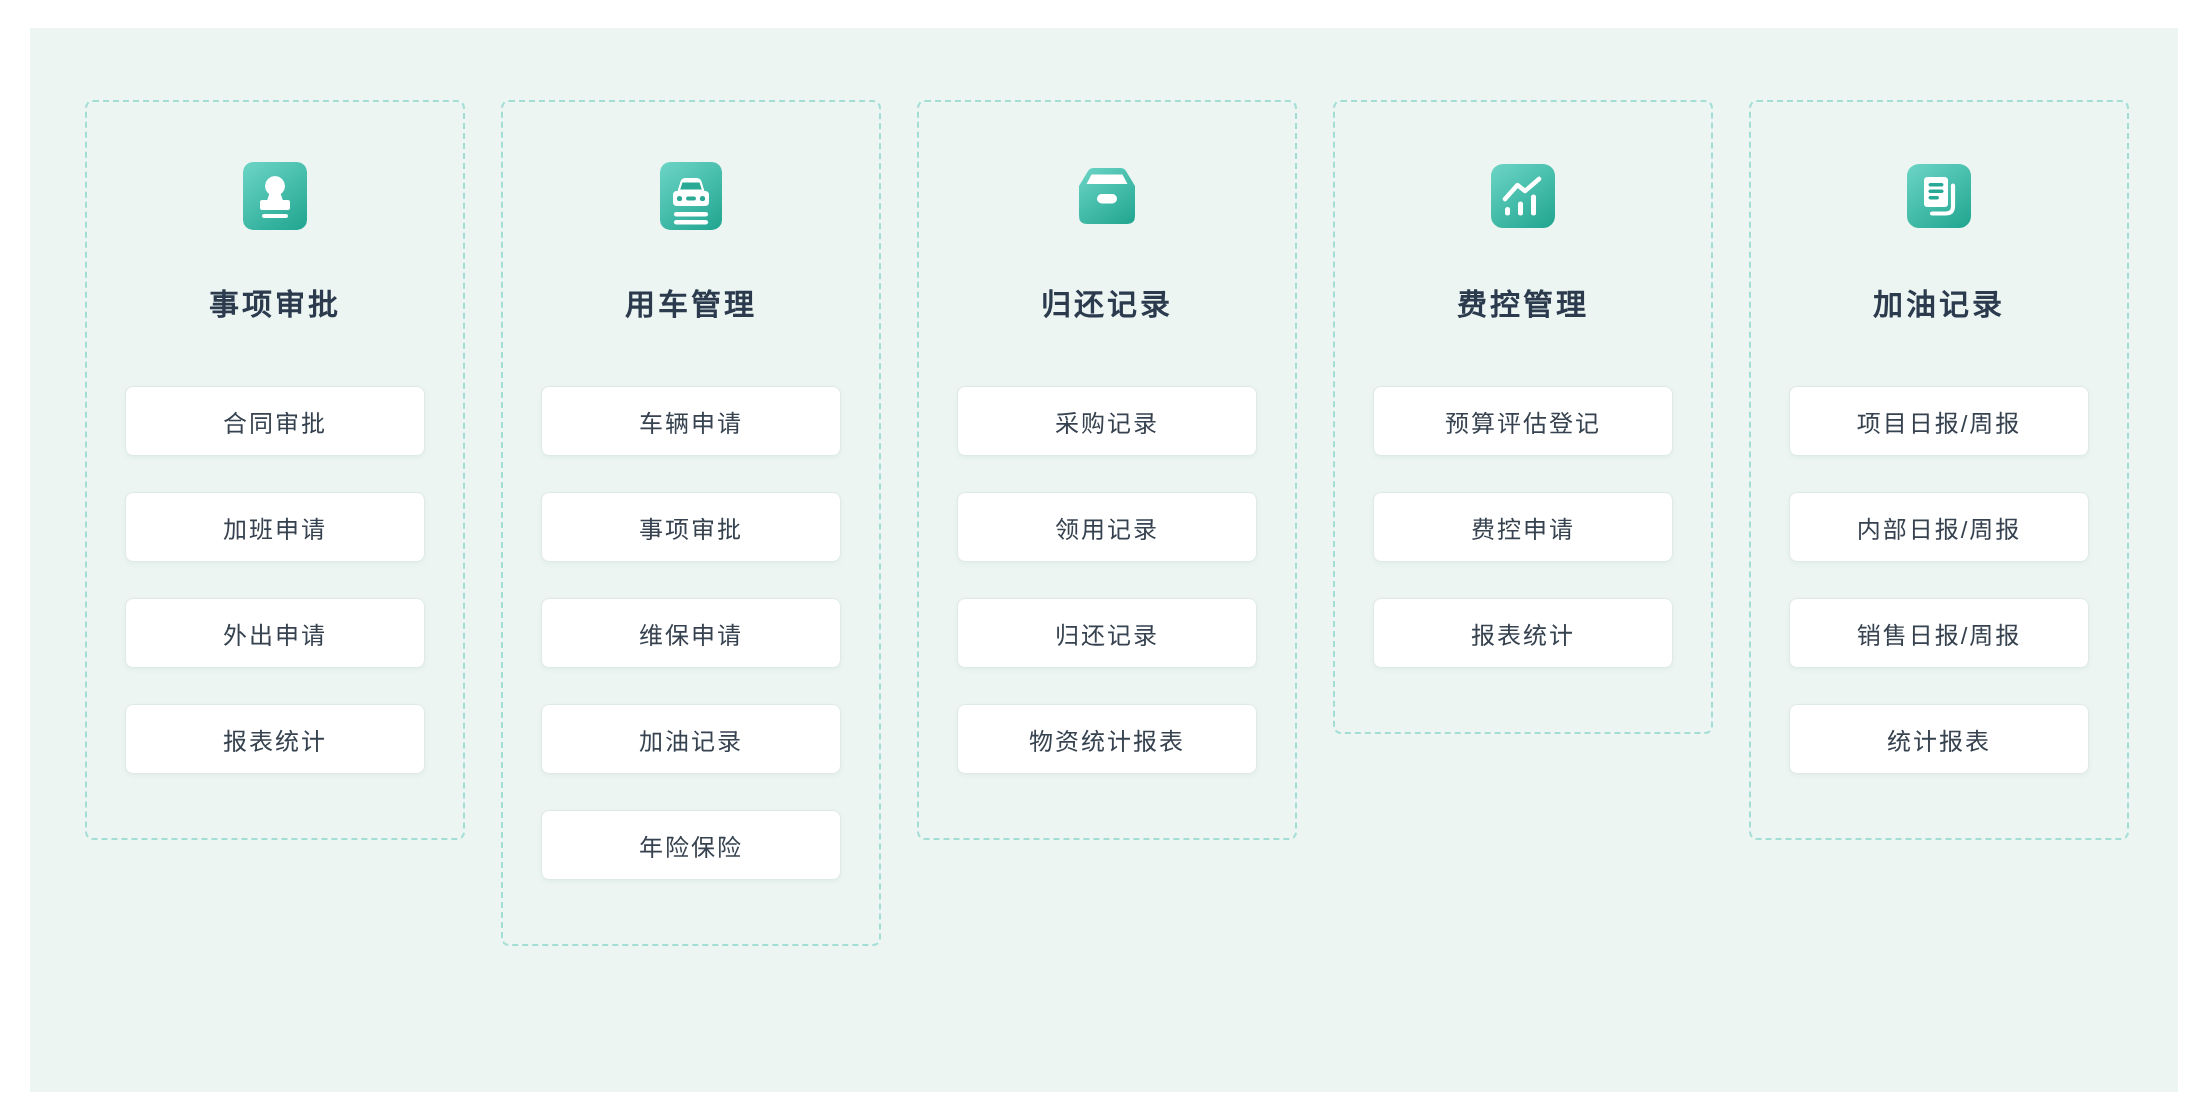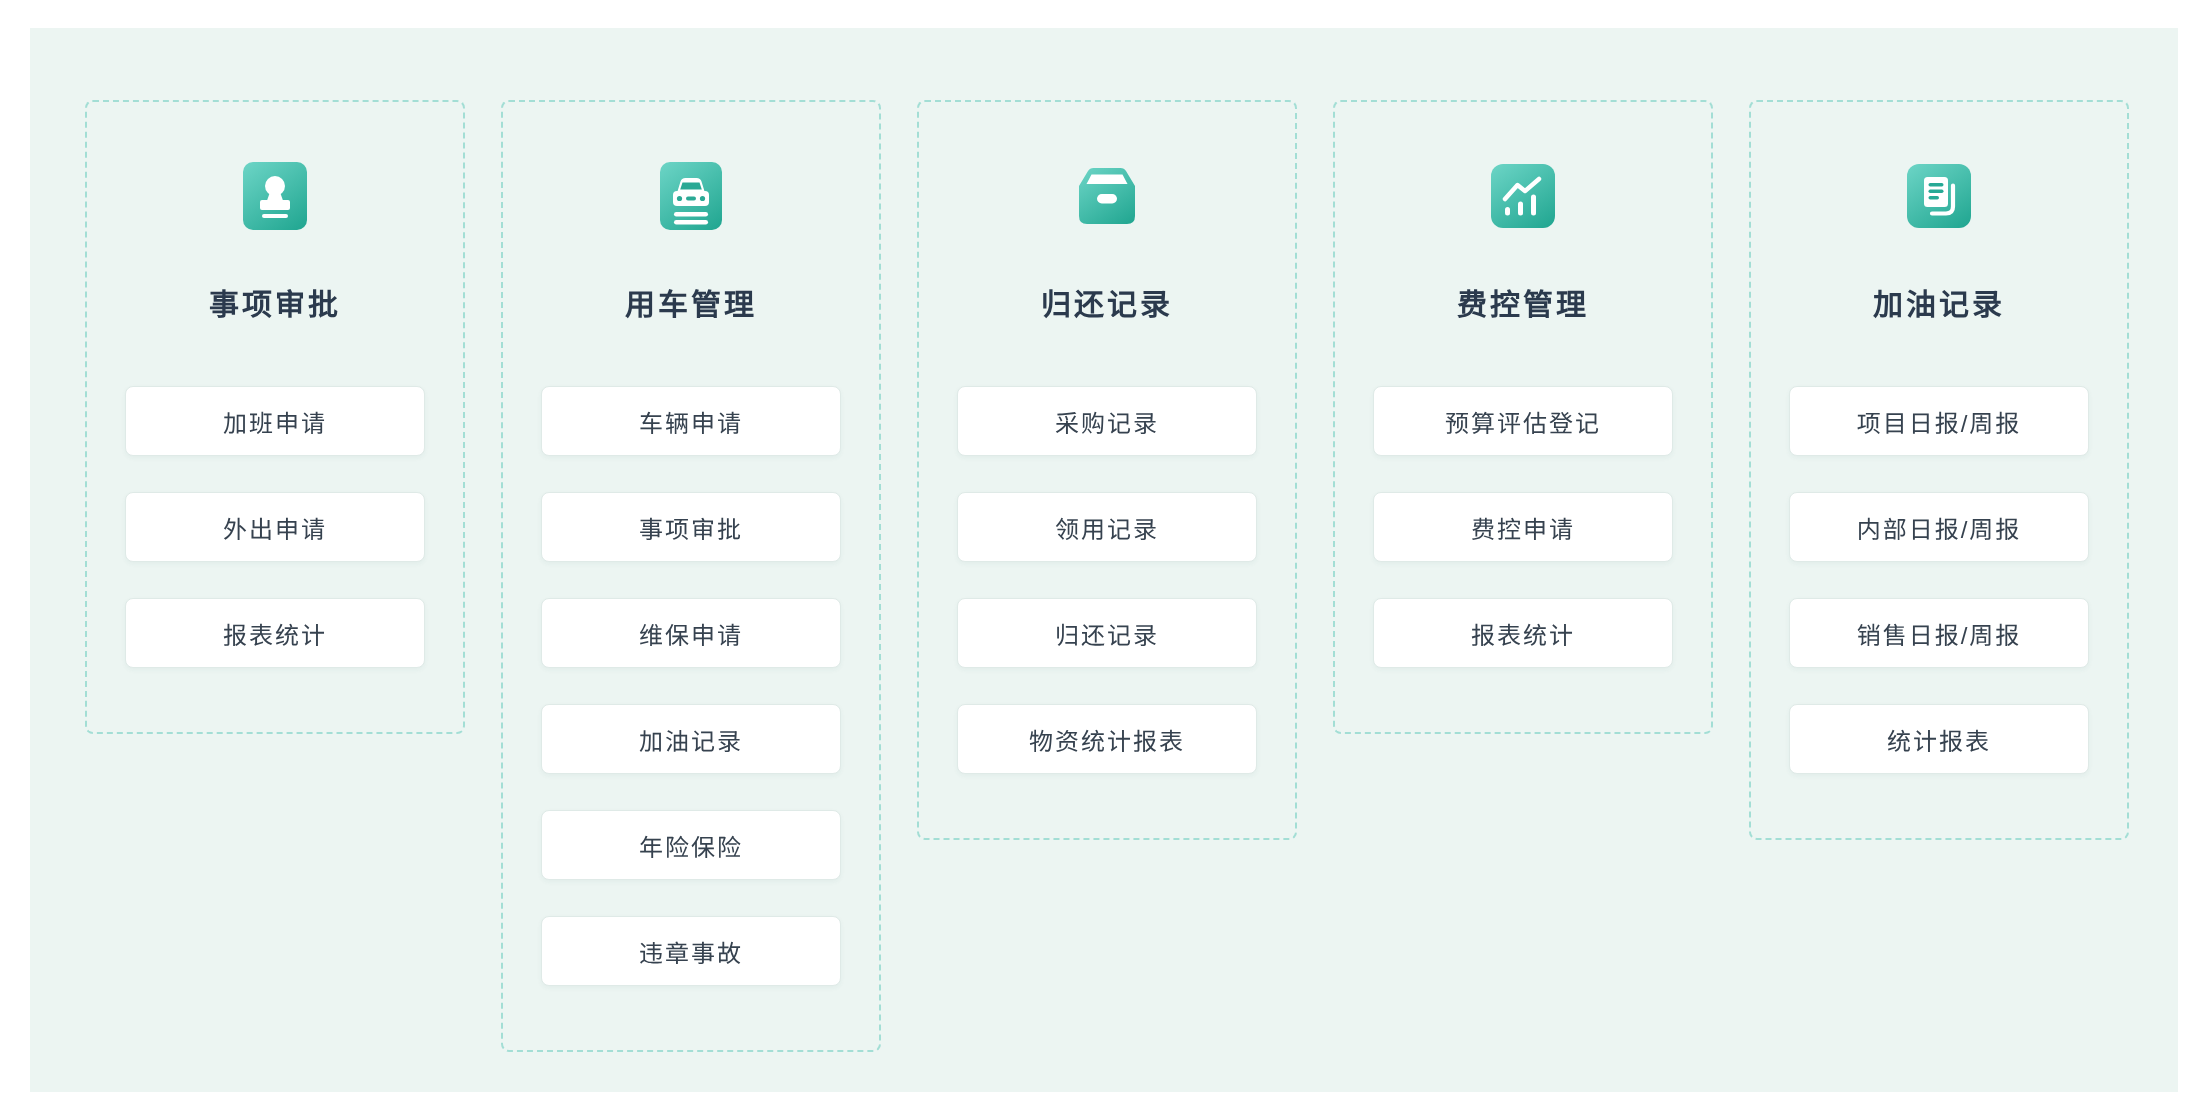--- a/index.html
+++ b/index.html
@@ -86,20 +86,21 @@
           </defs>
           <rect x="0" y="0" width="64" height="68" rx="10" fill="url(#grad-a)"></rect>
           <circle cx="32" cy="24" r="10" fill="#ffffff"></circle>
           <path d="M27,30 L37,30 L40.5,40 L23.5,40 Z" fill="#ffffff"></path>
           <rect x="17" y="38" width="30" height="10" rx="2" fill="#ffffff"></rect>
           <rect x="19" y="52" width="26" height="4" rx="2" fill="#ffffff"></rect>
         </svg>
       </div>
       <h2 class="panel-title">事项审批</h2>
       <ul class="items">
+        <li class="card">合同审批</li>
         <li class="card">加班申请</li>
         <li class="card">外出申请</li>
         <li class="card">报表统计</li>
       </ul>
     </section>
 
     <section class="panel">
       <div class="icon-wrap" aria-label="car-icon">
         <svg width="62" height="68" viewBox="0 0 62 68">
           <defs>
@@ -119,21 +120,20 @@
           <rect x="14" y="58" width="34" height="4.5" rx="2.25" fill="#ffffff"></rect>
         </svg>
       </div>
       <h2 class="panel-title">用车管理</h2>
       <ul class="items">
         <li class="card">车辆申请</li>
         <li class="card">事项审批</li>
         <li class="card">维保申请</li>
         <li class="card">加油记录</li>
         <li class="card">年险保险</li>
-        <li class="card">违章事故</li>
       </ul>
     </section>
 
     <section class="panel">
       <div class="icon-wrap" aria-label="storage-box-icon">
         <svg width="72" height="64" viewBox="0 0 72 64">
           <defs>
             <linearGradient id="grad-c" x1="0.15" y1="0" x2="0.85" y2="1">
               <stop offset="0" stop-color="#68d2c3"></stop>
                 <stop offset="1" stop-color="#24a893"></stop>

